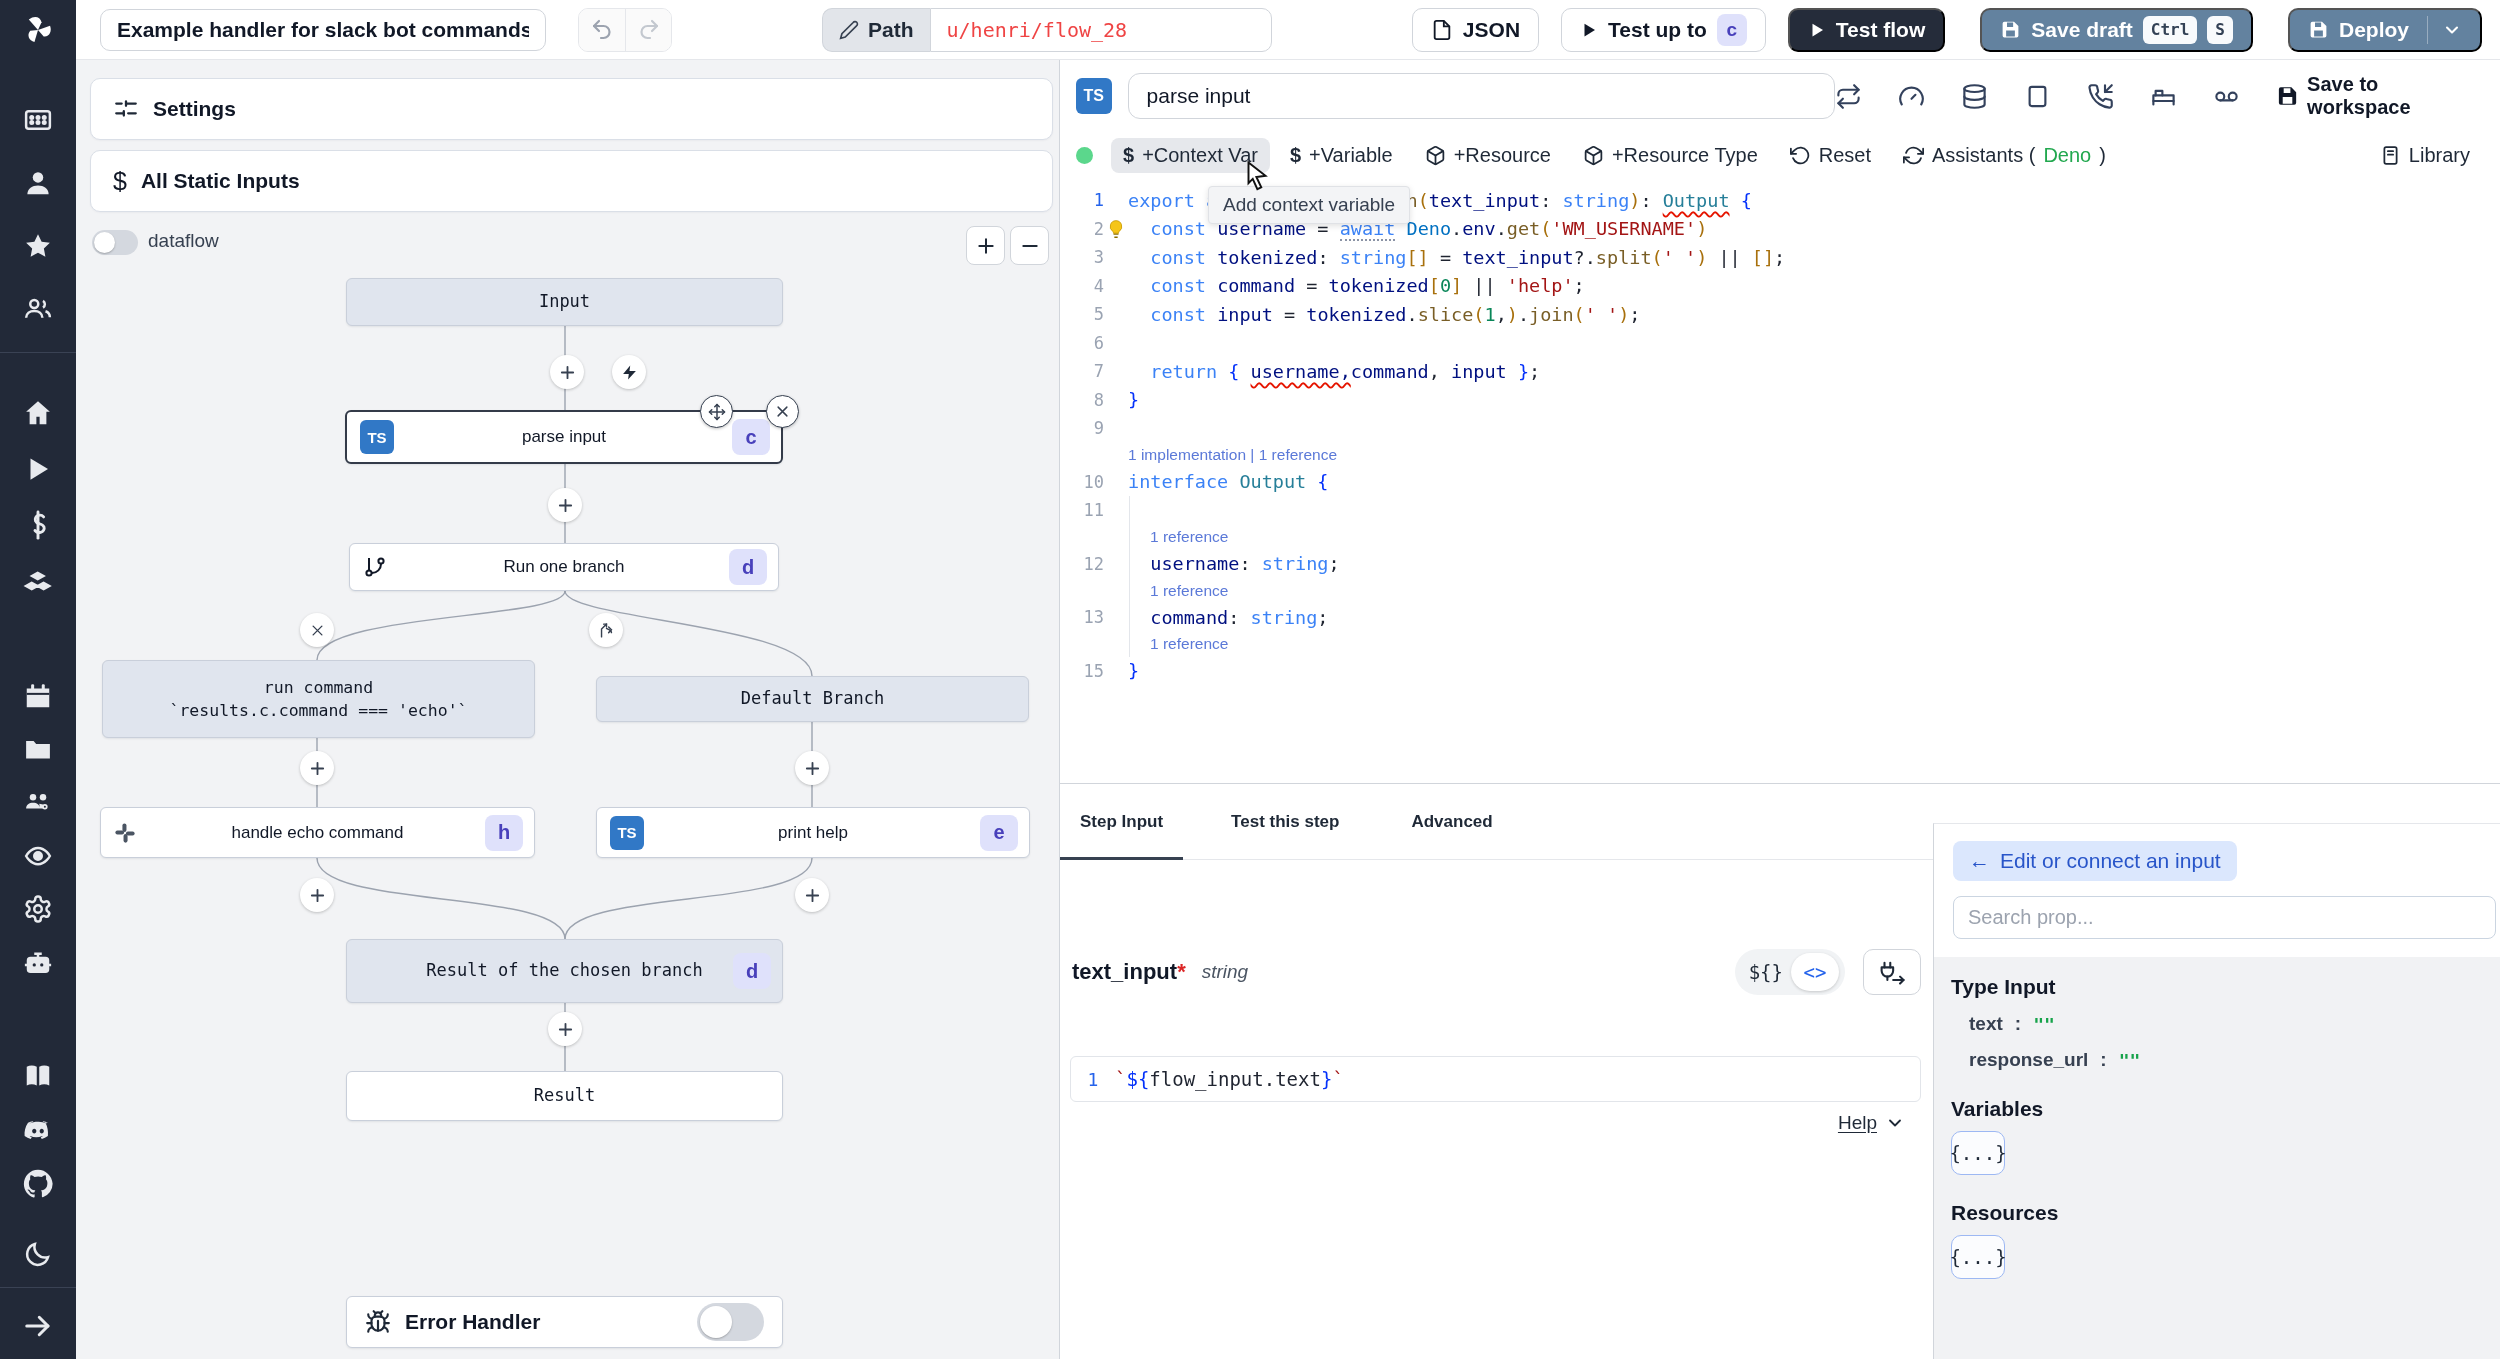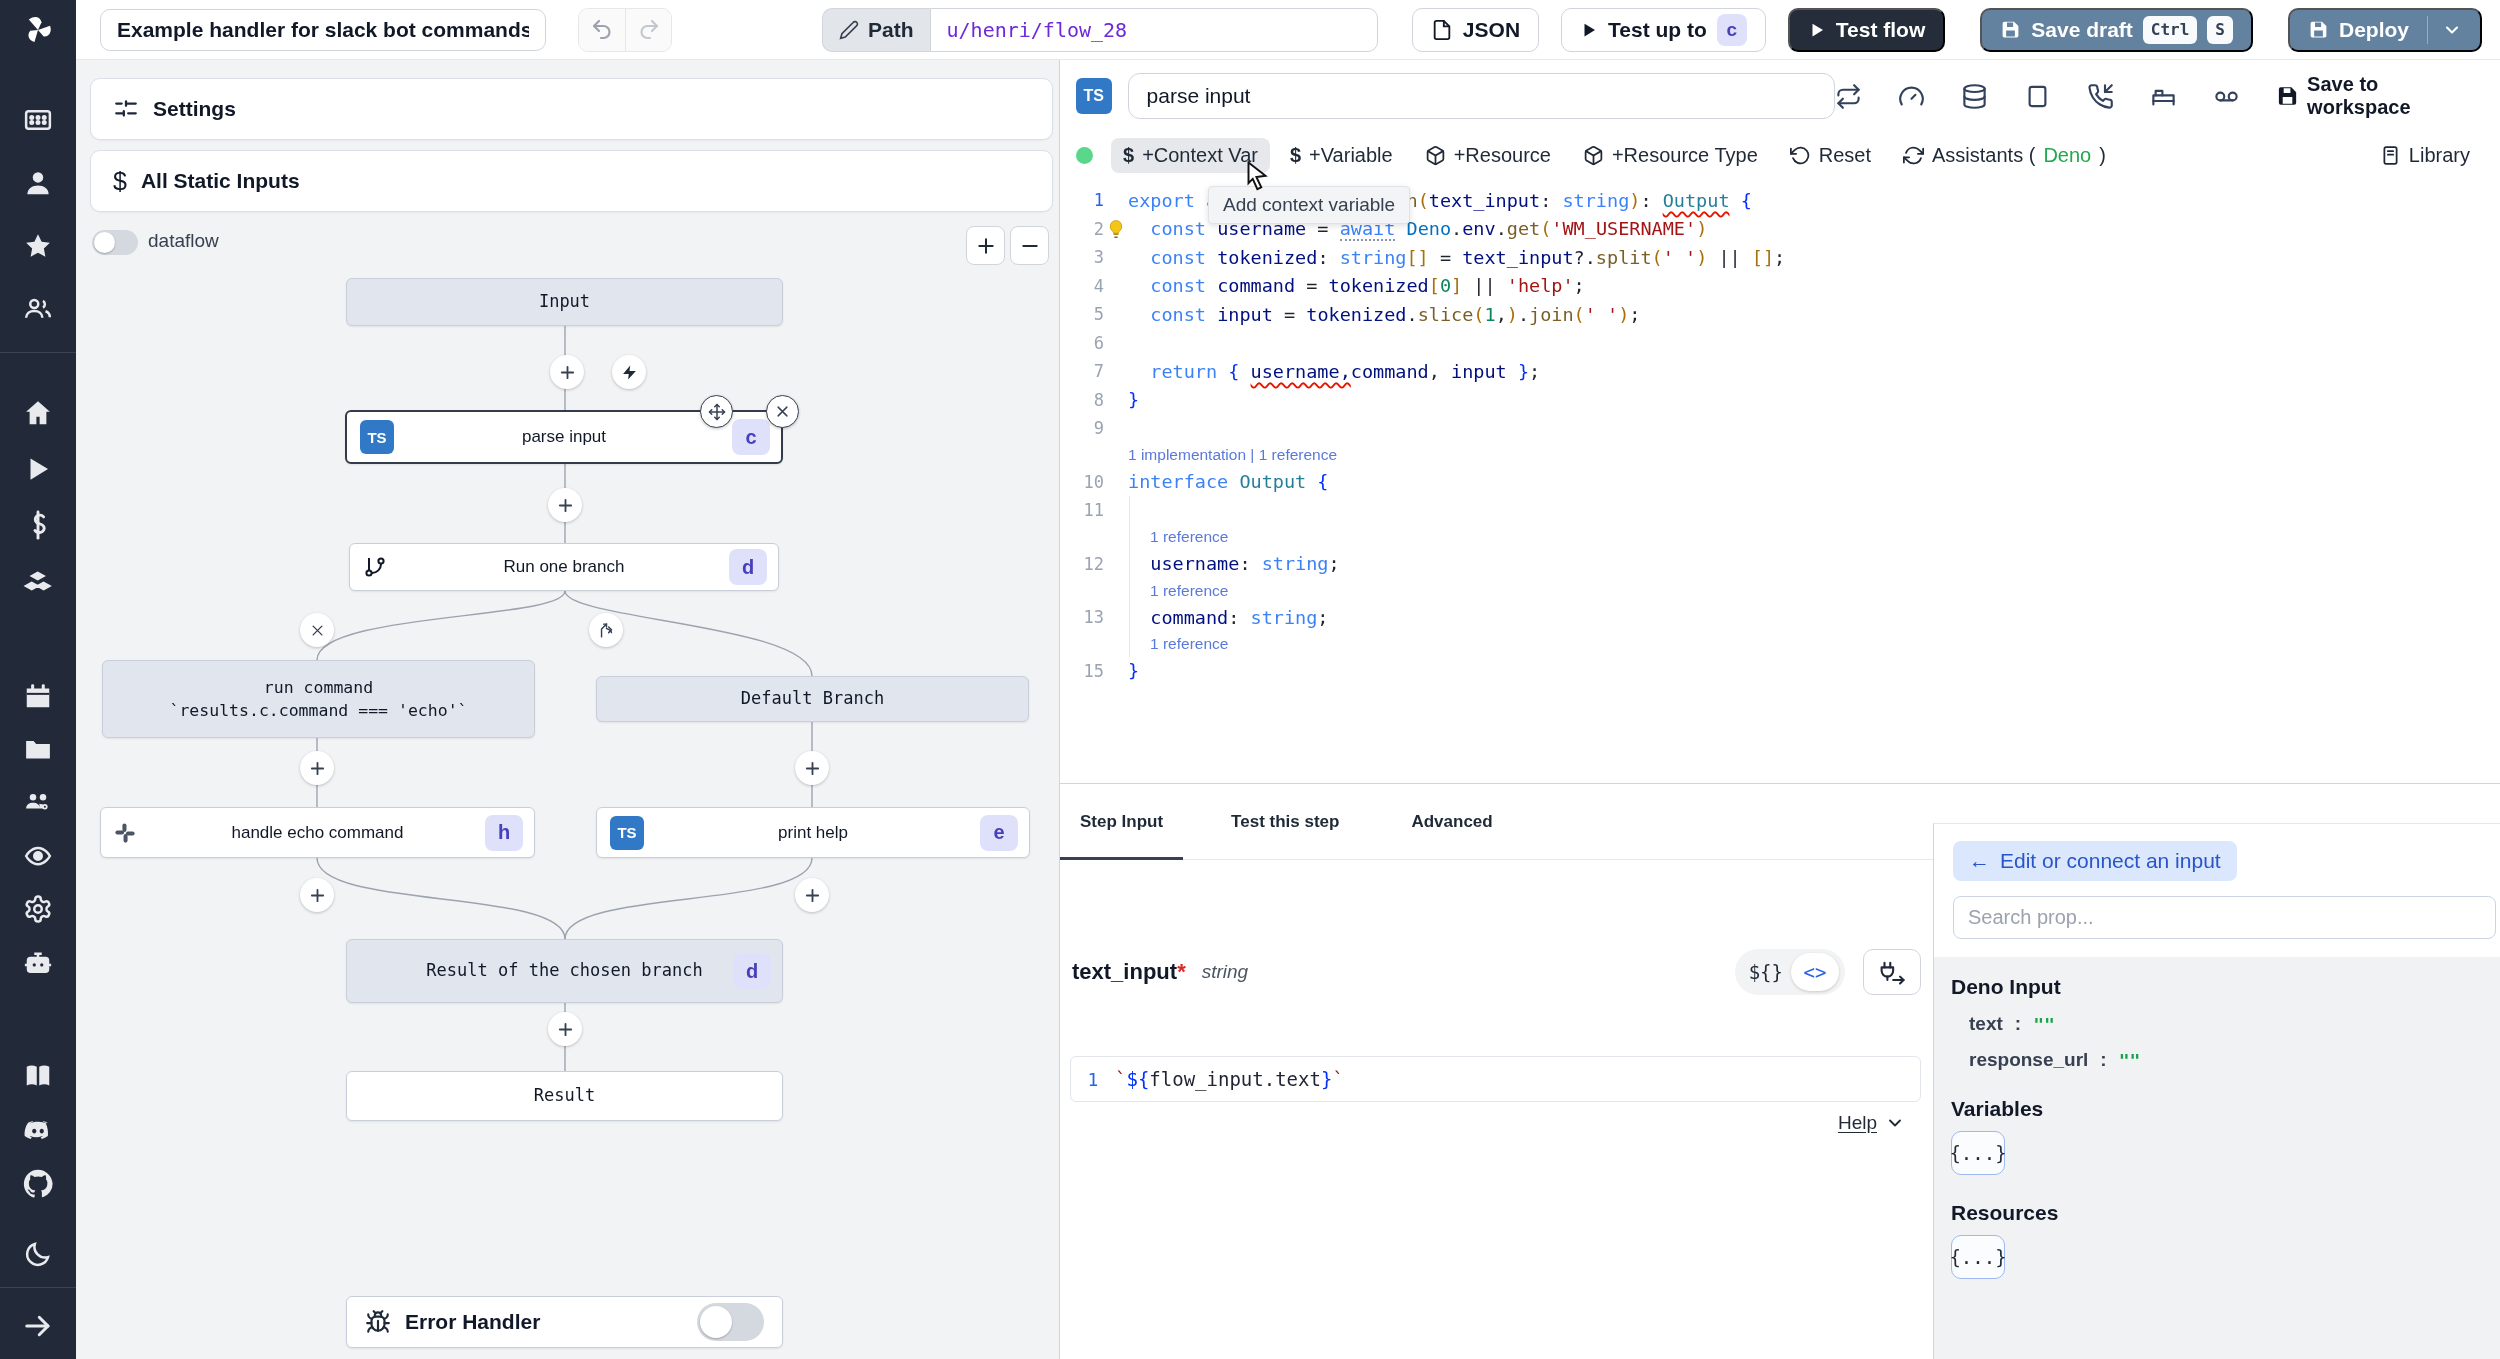--- a/index.html
+++ b/index.html
@@ -26,22 +26,22 @@
 
   
   .tb-input { height:42px; border:1px solid #d1d5db; border-radius:10px; padding:0 16px;
     font-size:21px; font-weight:600; color:#111827; width:446px; outline:none; font-family:"Liberation Sans",sans-serif;}
   .tb-undo-group { display:flex; margin-left:32px; border:1px solid #e5e7eb; border-radius:10px; overflow:hidden; }
   .tb-undo { width:46px; height:42px; background:#fafafa; display:flex; align-items:center; justify-content:center; cursor:pointer; }
   .tb-undo + .tb-undo { border-left:1px solid #e5e7eb; }
   .path-group { display:flex; margin-left:150px; height:44px; }
   .path-chip { background:#e2e5ea; border:1px solid #d1d5db; border-right:none; border-radius:10px 0 0 10px;
     display:flex; align-items:center; gap:9px; padding:0 16px; font-size:21px; font-weight:600; color:#1f2937; }
-  .path-input { width:448px; border:1px solid #d1d5db; border-radius:0 10px 10px 0; padding:0 16px;
-    font-size:20px; font-family:"DejaVu Sans Mono",monospace; color:#6d28d9; outline:none; }
+  .path-input { width:342px; border:1px solid #d1d5db; border-radius:0 10px 10px 0; padding:0 16px;
+    font-size:20px; font-family:"DejaVu Sans Mono",monospace; color:#ef4444; outline:none; }
   .tb-right { margin-left:auto; display:flex; align-items:center; gap:22px; }
   .btn { display:inline-flex; align-items:center; gap:10px; height:44px; padding:0 18px;
     border-radius:10px; font-size:21px; font-weight:600; cursor:pointer; white-space:nowrap; }
   .btn.ghost { background:#fff; border:1px solid #d1d5db; color:#111827; }
   .btn.dark { background:#252c3a; color:#fff; }
   .btn.steel { background:#63829f; color:#fff;margin-left:13px; }
   .mini-badge { background:#dfe1fb; color:#4840bb; border-radius:8px; min-width:30px; height:32px;
     display:inline-flex; align-items:center; justify-content:center; font-weight:700; font-size:19px; padding:0 6px;}
   .kbd { background:#f8fafc; color:#334155; border-radius:6px; height:28px; padding:0 8px;
     display:inline-flex; align-items:center; font-size:16px; font-weight:600; font-family:"DejaVu Sans Mono",monospace;}
@@ -811,21 +811,21 @@
           </div>
         </div>
 
         <div id="bright">
           <div class="backbtn">
             <span>←</span>
             <span>Edit or connect an input</span>
           </div>
           <input class="searchprop" placeholder="Search prop..." style="">
           <div id="propgray">
-            <div class="ptitle">Deno Input</div>
+            <div class="ptitle">Type Input</div>
             <div>
                 <div class="prow">
                   <span class="pname">text</span>
                   <span class="pcolon">:</span>
                   <span class="pval">""</span>
                 </div>
                 <div class="prow">
                   <span class="pname">response_url</span>
                   <span class="pcolon">:</span>
                   <span class="pval">""</span>

